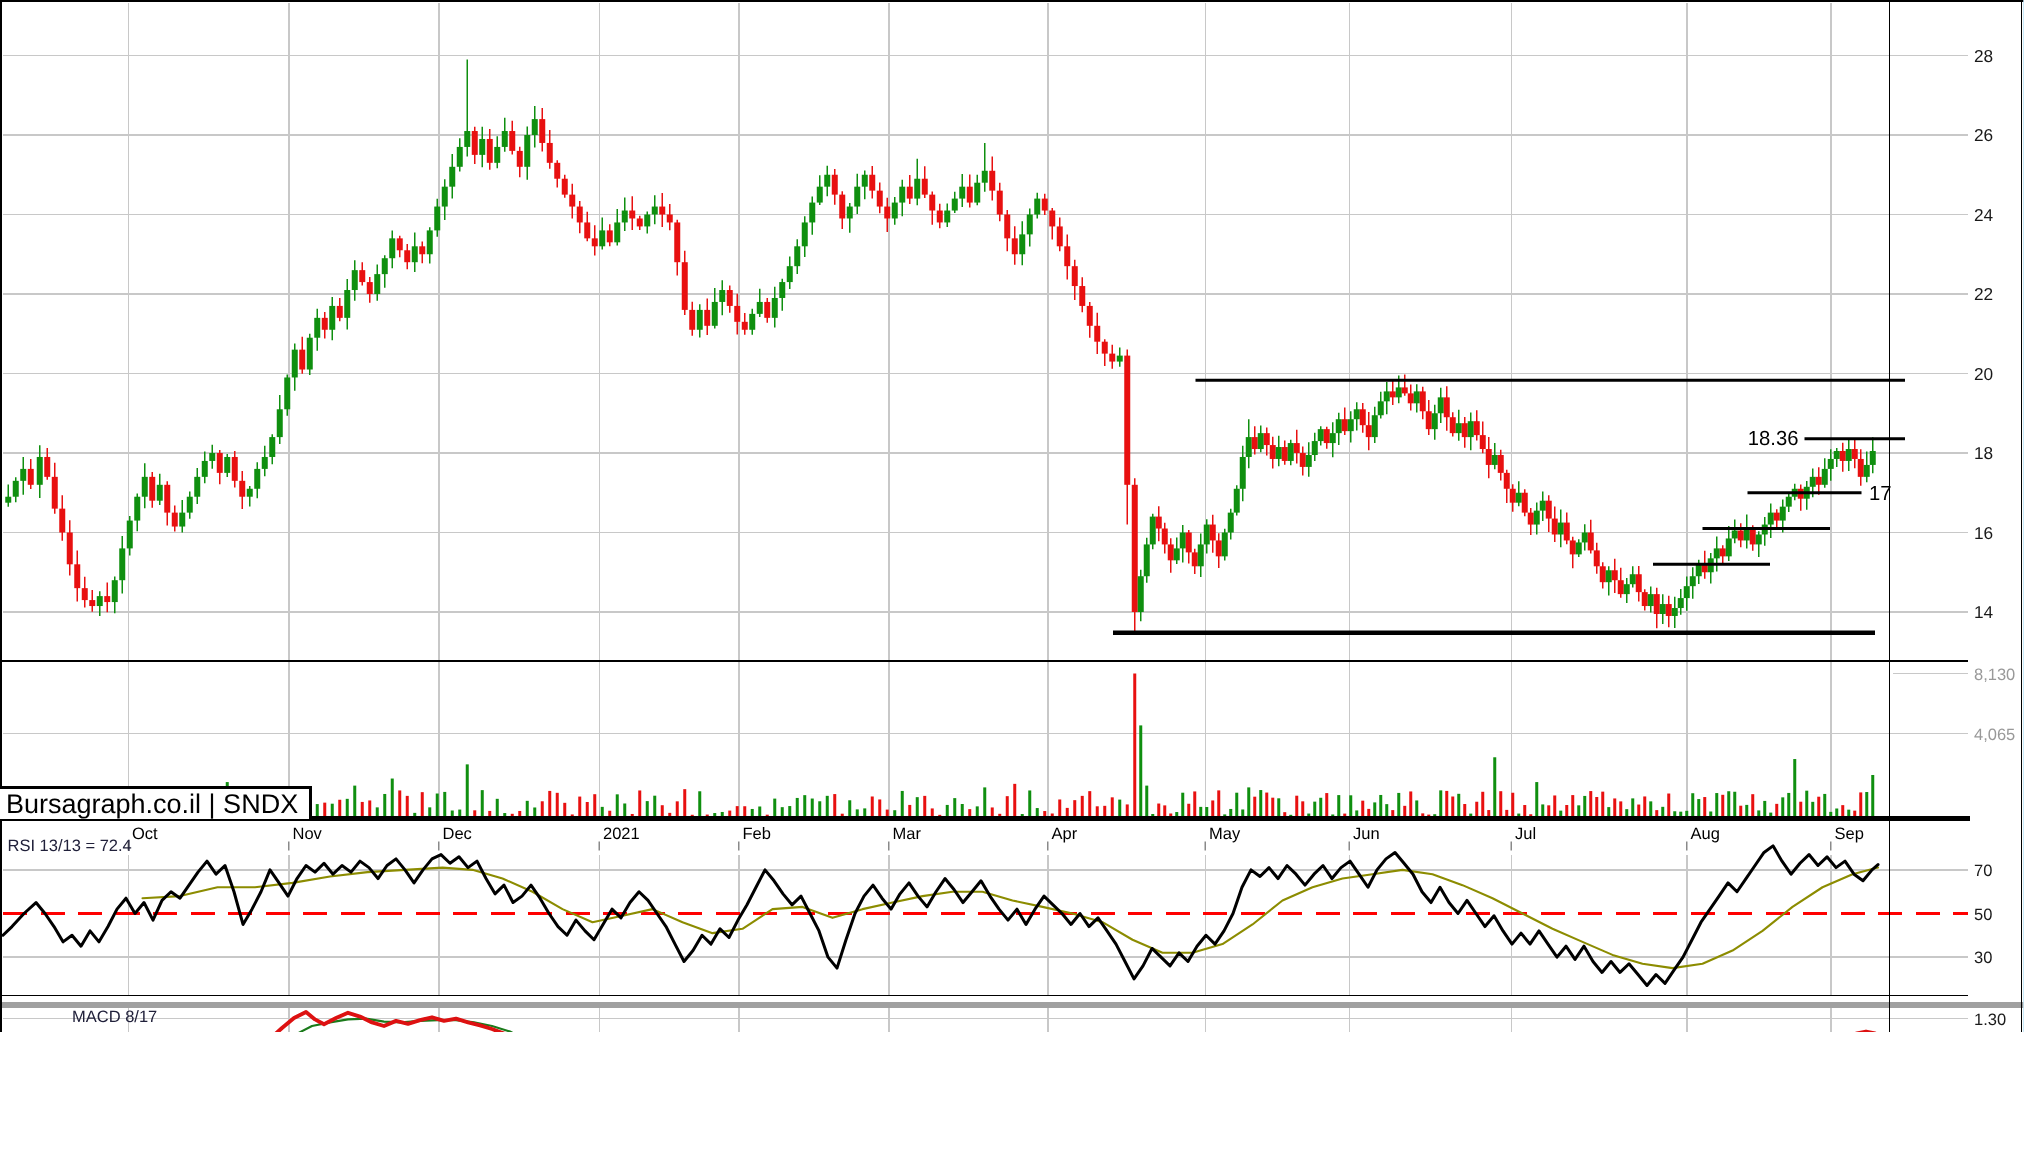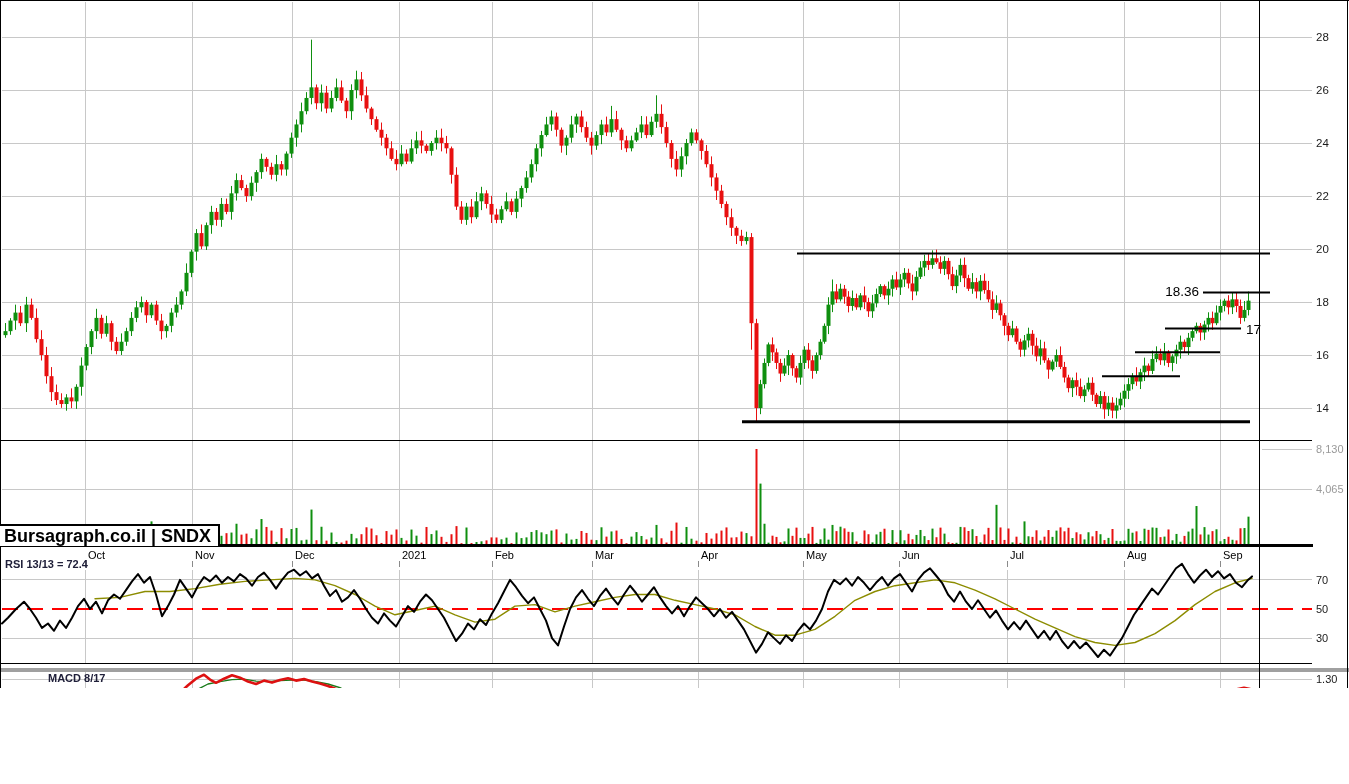--- a/index.html
+++ b/index.html
@@ -1,19 +1,19 @@
 <!DOCTYPE html>
 <html><head>
 <meta charset="utf-8">
 <style>
   html,body{margin:0;padding:0;background:#ffffff;}
   #stage{position:relative;width:1349px;height:688px;background:#0ea5e9;overflow:hidden;
          font-family:"Liberation Sans", sans-serif;}
   #chart-svg{position:absolute;left:0;top:0;}
-  .overlay-label{position:absolute;color:#16161d;white-space:nowrap;font-weight:bold;}
+  .overlay-label{position:absolute;color:#16161d;white-space:nowrap;}
   #watermark{left:0px;top:524px;height:20px;background:#ffffff;border:2px solid #000000;
              border-left:none;border-bottom:none;padding:0 7px 0 4px;font-size:18px;line-height:20px;color:#000;}
   #rsi-label{left:5px;top:558px;font-size:11px;color:#20203a;text-align:right;}
   #macd-label{left:4px;top:672px;font-size:11px;color:#20203a;margin-left:44px;}
 </style>
 </head>
 <body>
 
 <div id="stage">
   <svg id="chart-svg" width="1349" height="784" viewBox="0 0 1349 784" xmlns="http://www.w3.org/2000/svg">

